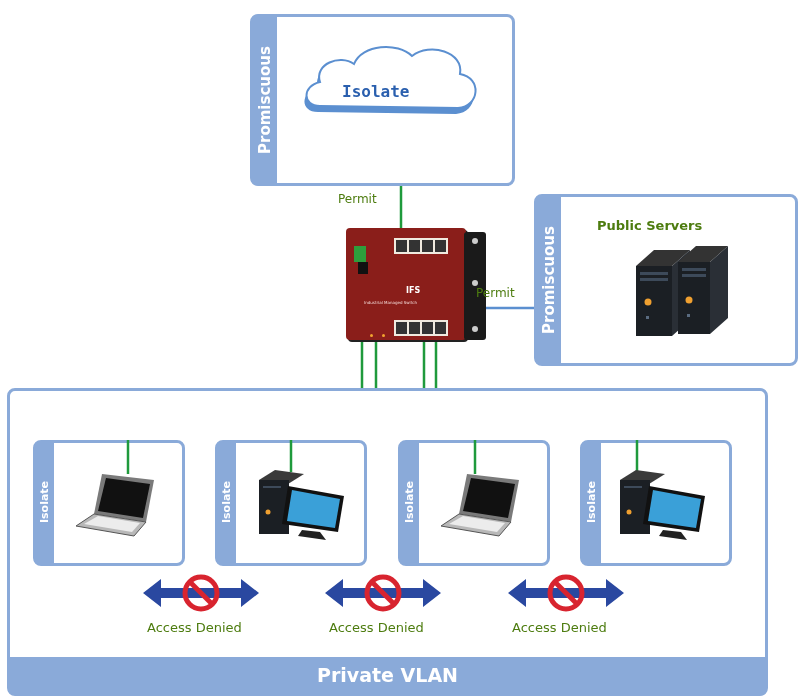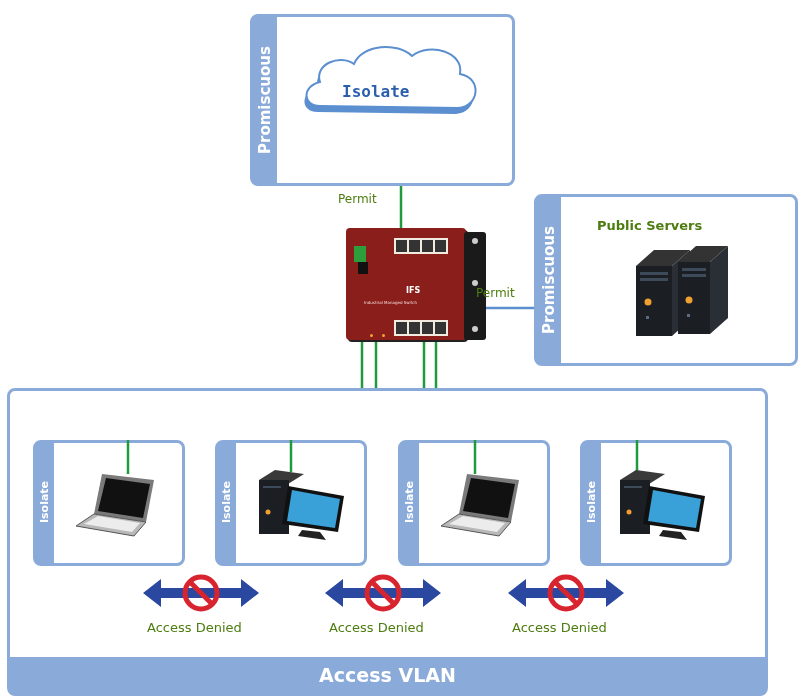--- a/index.html
+++ b/index.html
@@ -89,21 +89,21 @@
     <polygon points="710,262 728,246 728,318 710,334" fill="#2a2f36"></polygon>
     <rect x="682" y="268" width="24" height="3" fill="#3d4a5a"></rect>
     <rect x="682" y="274" width="24" height="3" fill="#3d4a5a"></rect>
     <circle cx="689" cy="300" r="3.5" fill="#f0a030"></circle>
     <rect x="687" y="314" width="3" height="3" fill="#5a6b80"></rect>
   </g>
 </svg>
 
 <div class="zone" style="left:7px;top:388px;width:761px;height:308px;">
   <div style="position:absolute;left:0;right:0;bottom:0;height:36px;background:#8aaad9;">
-    <div style="text-align:center;color:#fff;font-weight:bold;font-size:19px;line-height:36px;">Access VLAN</div>
+    <div style="text-align:center;color:#fff;font-weight:bold;font-size:19px;line-height:36px;">Private VLAN</div>
   </div>
 </div>
 
 <div class="zone" style="left:33px;top:440px;width:152px;height:126px;">
   <div class="zone-bar" style="width:18px;">
     <div class="vlabel" style="width:120px;left:-51px;top:50px;font-size:11px;line-height:18px;">Isolate</div>
   </div>
 </div>
 <div class="zone" style="left:215px;top:440px;width:152px;height:126px;">
   <div class="zone-bar" style="width:18px;">

